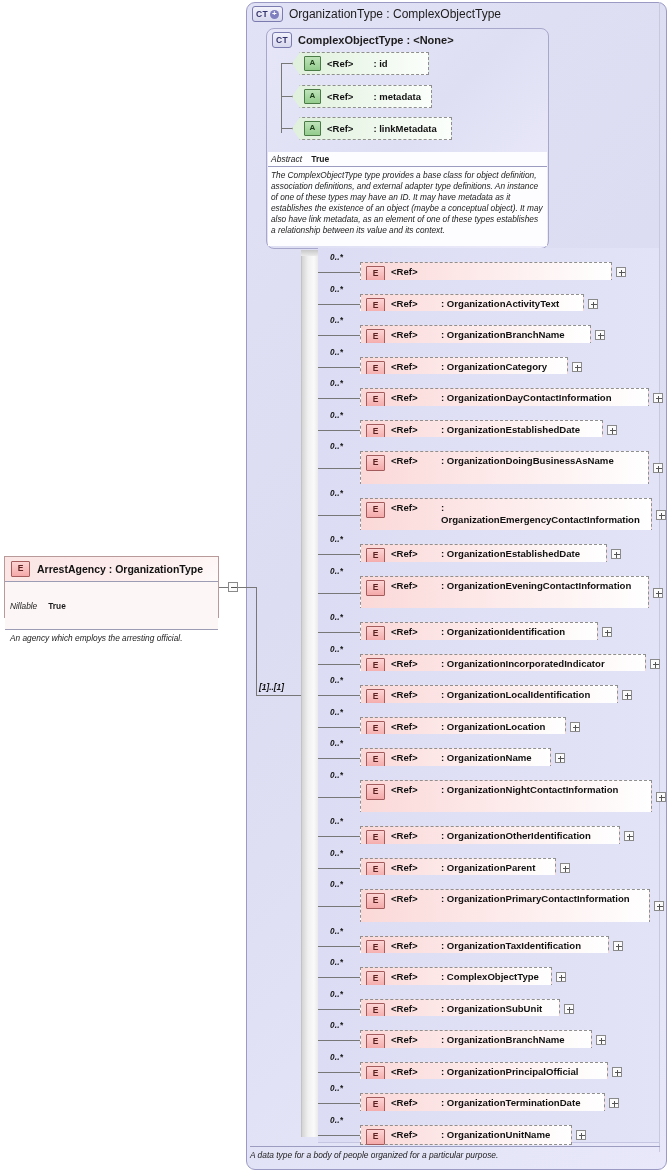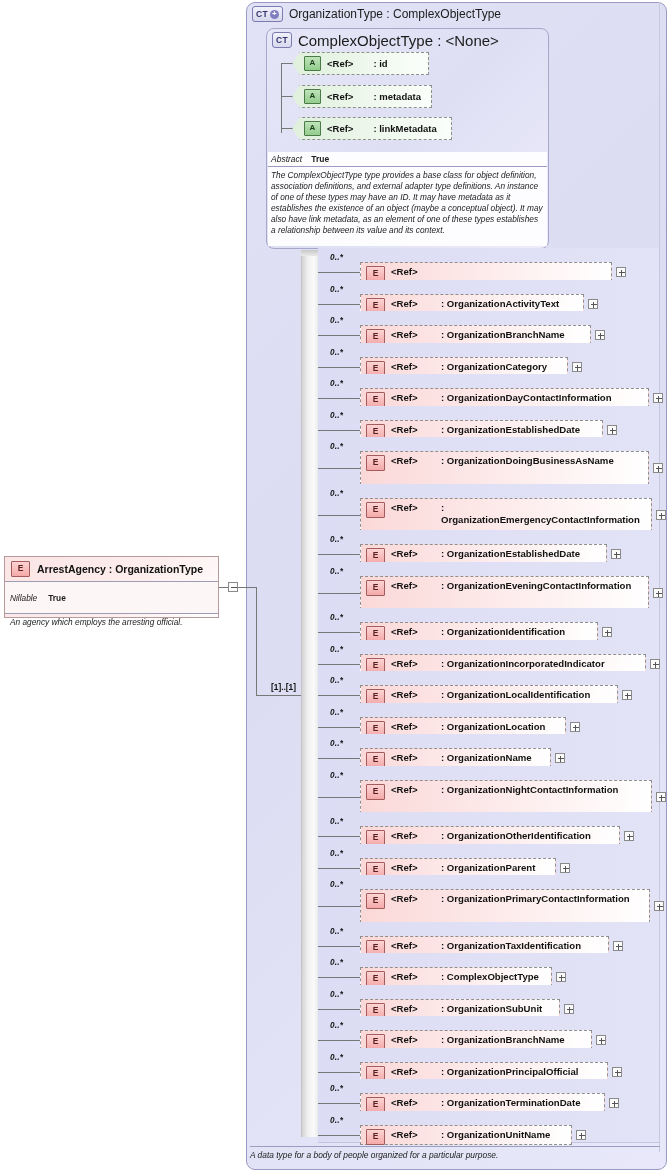--- a/index.html
+++ b/index.html
@@ -22,21 +22,21 @@
              color:#fff;font-size:8px;line-height:8px;text-align:center;
              font-weight:bold;display:inline-block;}
   .ct-title-text{font-size:12px;color:#1c1c1c;font-weight:normal;}
 
   
   #base-panel{position:absolute;left:266px;top:28px;width:283px;height:221px;
               box-sizing:border-box;border:1px solid #a7a7cc;border-radius:8px;
               background:linear-gradient(135deg,#e6e6f8 0%,#dfdff4 50%,#ececfb 100%);}
   #base-title{position:absolute;left:272px;top:32px;height:16px;display:flex;
               align-items:center;gap:6px;white-space:nowrap;z-index:6;}
-  .ct-title-text2{font-size:15px;color:#1c1c1c;font-weight:normal;}
+  .ct-title-text2{font-size:11px;color:#1c1c1c;font-weight:bold;}
 
   
   .attr{position:absolute;height:23px;box-sizing:border-box;
         border:1px dashed #8f8f8f;background:linear-gradient(90deg,#dff0dc,#f4fbf3 75%,#fbfefb);
         display:flex;align-items:center;white-space:nowrap;
         clip-path:polygon(8px 0,100% 0,100% 100%,8px 100%,0 50%);
         padding-left:11px;}
   .badge-a{width:15px;height:13px;border:1px solid #4a7a46;border-radius:1px;
            background:linear-gradient(#bfe3ba,#93cc8d);color:#1d3d1a;
            font-size:8px;font-weight:bold;line-height:12px;text-align:center;
@@ -57,21 +57,21 @@
   
   #left-box{position:absolute;left:4px;top:556px;width:215px;height:62px;
             box-sizing:border-box;border:1px solid #b89a9a;
             background:linear-gradient(135deg,#fbe4e4,#fdeeee 60%,#ffffff);}
   #lb-hdr{height:24px;display:flex;align-items:center;gap:7px;padding:0 6px;}
   .badge-e{width:17px;height:14px;border:1px solid #a35b5b;border-radius:1px;
            background:linear-gradient(#fdd4d4,#f4a9a9);color:#5a1f1f;
            font-size:8.5px;font-weight:bold;line-height:13px;text-align:center;
            flex:0 0 auto;}
   #lb-name{font-size:10.5px;color:#111;font-weight:bold;white-space:nowrap;}
-  #lb-nil{height:15px;display:flex;align-items:center;gap:11px;padding:8px 5px;
+  #lb-nil{height:15px;display:flex;align-items:center;gap:11px;padding:16px 5px;
           border-top:1px solid #9c9cb4;border-bottom:1px solid #9c9cb4;
           background:#fdf6f6;}
   .nil-k{font-size:8.3px;font-style:italic;color:#1a1a1a;}
   .nil-v{font-size:8.3px;font-weight:bold;color:#1a1a1a;}
   #lb-doc{padding:3px 5px 0 5px;font-size:8.3px;font-style:italic;color:#222;
           line-height:10px;}
 
   
   .ln{position:absolute;background:#777;}
   .hln{height:1px;}
@@ -80,21 +80,21 @@
           border:1px solid #8a8a8a;background:#fbfbfb;}
   .expbox::before{content:"";position:absolute;left:2px;top:4px;width:6px;height:1px;
                   background:#555;}
   .expbox.plus::after{content:"";position:absolute;left:4px;top:2px;width:1px;height:6px;
                       background:#555;}
 
   
   #seq{position:absolute;left:304px;top:684px;width:24px;height:22px;}
   #seq .dot{position:absolute;width:4px;height:4px;border-radius:50%;background:#333;}
   #seq .sl{position:absolute;background:#333;}
-  #card{position:absolute;left:271px;top:682px;font-size:8.3px;
+  #card{position:absolute;left:259px;top:682px;font-size:8.3px;font-style:italic;
         color:#111;font-weight:bold;white-space:nowrap;}
 
   
   #rail{position:absolute;left:301px;top:250px;width:17px;height:887px;
         background:linear-gradient(90deg,#d4d4d4 0%,#f0f0f0 35%,#fafafa 70%,#e6e6e6 100%);
         border-left:1px solid #c3c3c3;border-right:1px solid #c9c9c9;}
   #railtop{position:absolute;left:301px;top:250px;width:17px;height:6px;
            background:linear-gradient(#c8c8c8,#eaeaea);}
 
   

